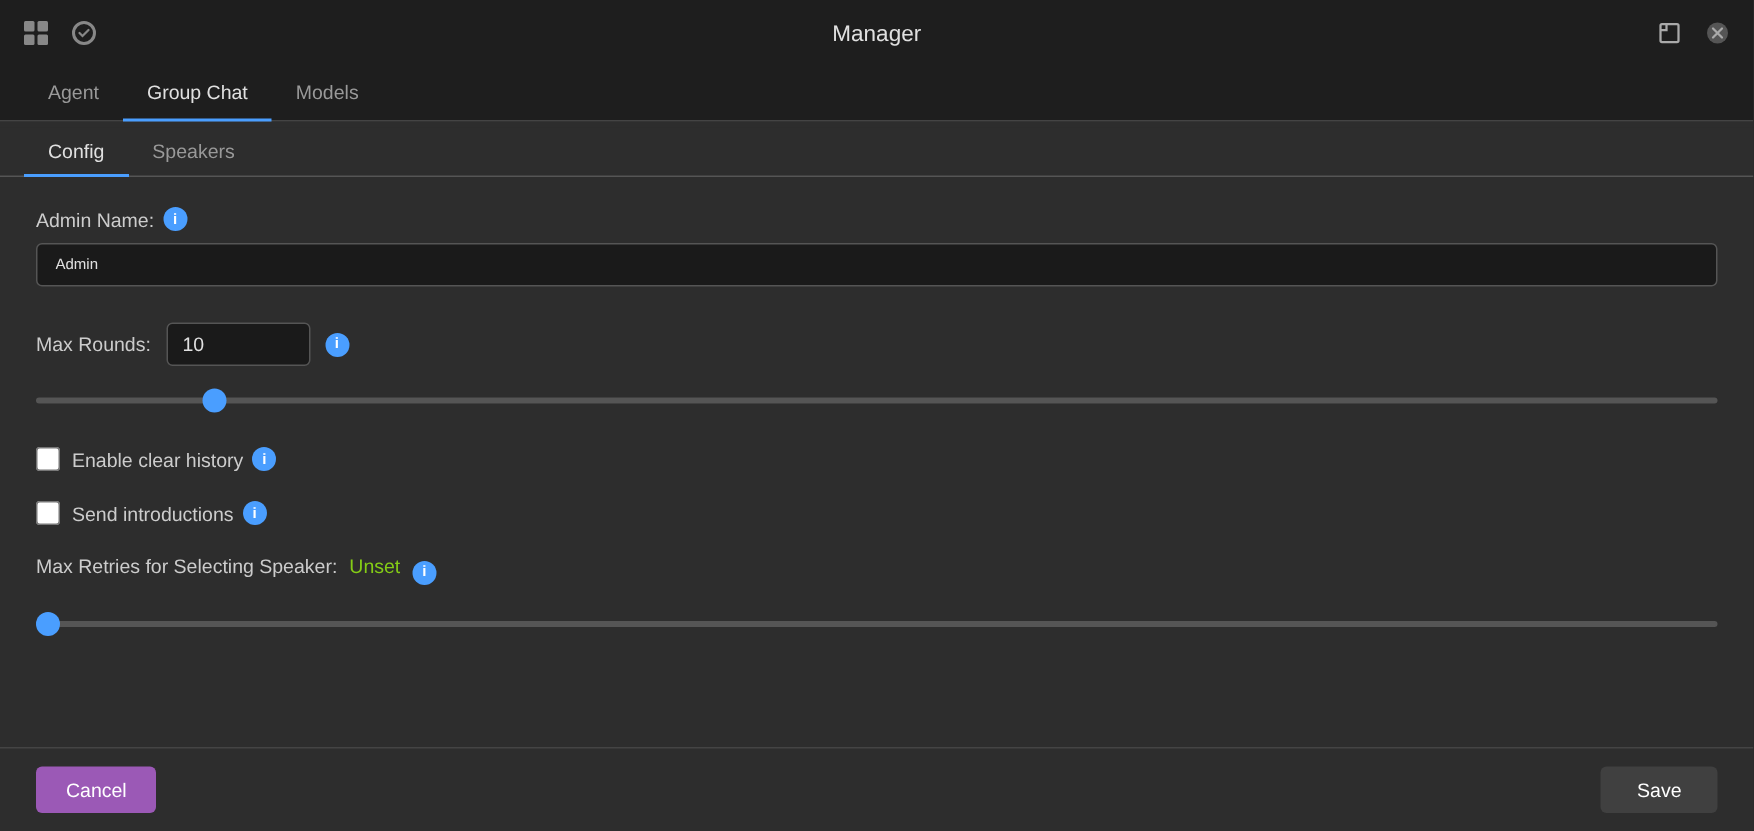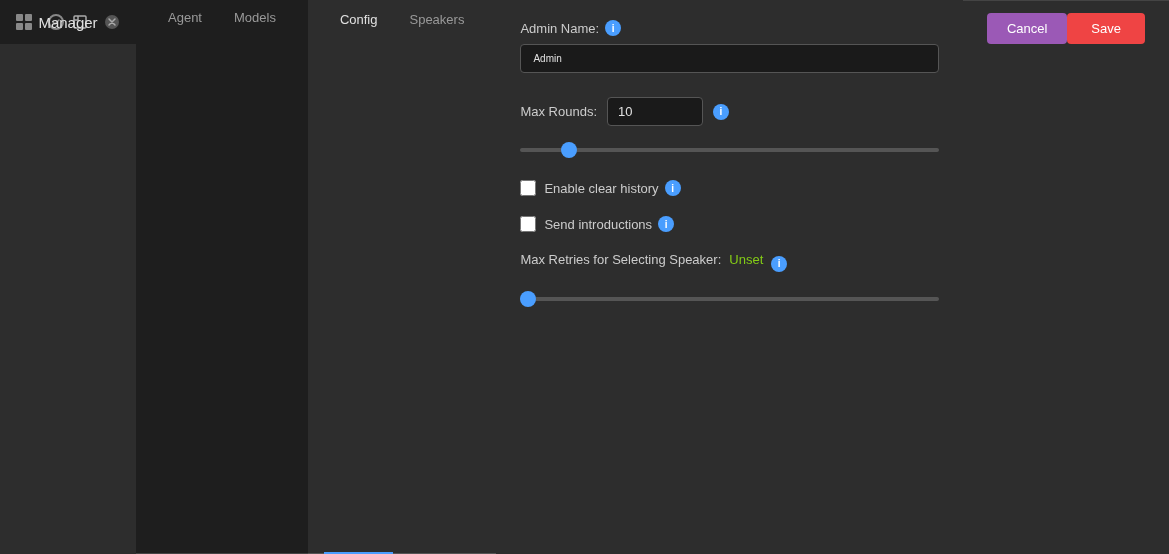--- a/index.html
+++ b/index.html
@@ -10,21 +10,21 @@
       width: 1169px;
       height: 554px;
       overflow: hidden;
     }
 
     .window {
       width: 1169px;
       height: 554px;
       background: #2d2d2d;
       display: flex;
-      flex-direction: row;
+      flex-direction: column;
     }
 
     
     .titlebar {
       background: #1e1e1e;
       height: 44px;
       display: flex;
       align-items: center;
       justify-content: space-between;
       padding: 0 12px;
@@ -240,21 +240,21 @@
     .btn-cancel {
       background: #9b59b6;
       color: white;
       border: none;
       padding: 8px 20px;
       border-radius: 4px;
       font-size: 13px;
       cursor: pointer;
     }
     .btn-save {
-      background: #ef4444;
+      background: #404040;
       color: white;
       border: none;
       padding: 8px 24px;
       border-radius: 4px;
       font-size: 13px;
       cursor: pointer;
     }
 
     .max-retries-row {
       display: flex;
@@ -297,20 +297,21 @@
         <svg width="16" height="16" viewBox="0 0 16 16" fill="none">
           <circle cx="8" cy="8" r="7" fill="#555"></circle>
           <path d="M5 5l6 6M11 5l-6 6" stroke="#aaa" stroke-width="1.5" stroke-linecap="round"></path>
         </svg>
       </div>
     </div>
   </div>
 
   <div class="top-tabs">
     <div class="top-tab">Agent</div>
+    <div class="top-tab active">Group Chat</div>
     <div class="top-tab">Models</div>
   </div>
 
   <div class="sub-tabs">
     <div class="sub-tab active">Config</div>
     <div class="sub-tab">Speakers</div>
   </div>
 
   <div class="content">
 

